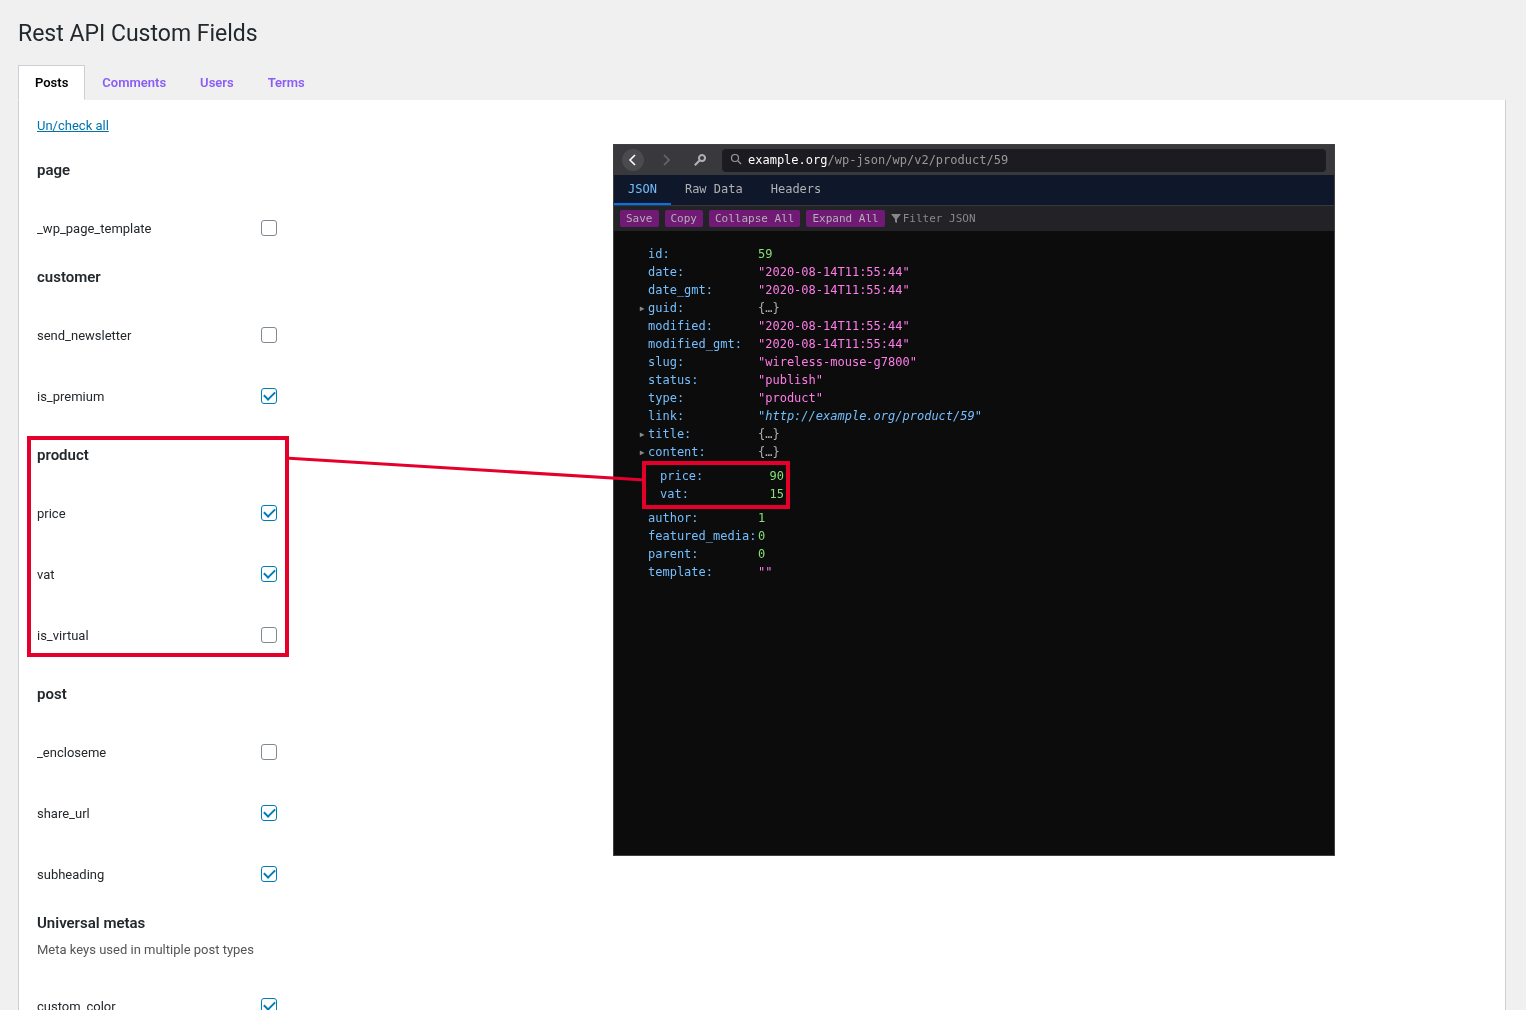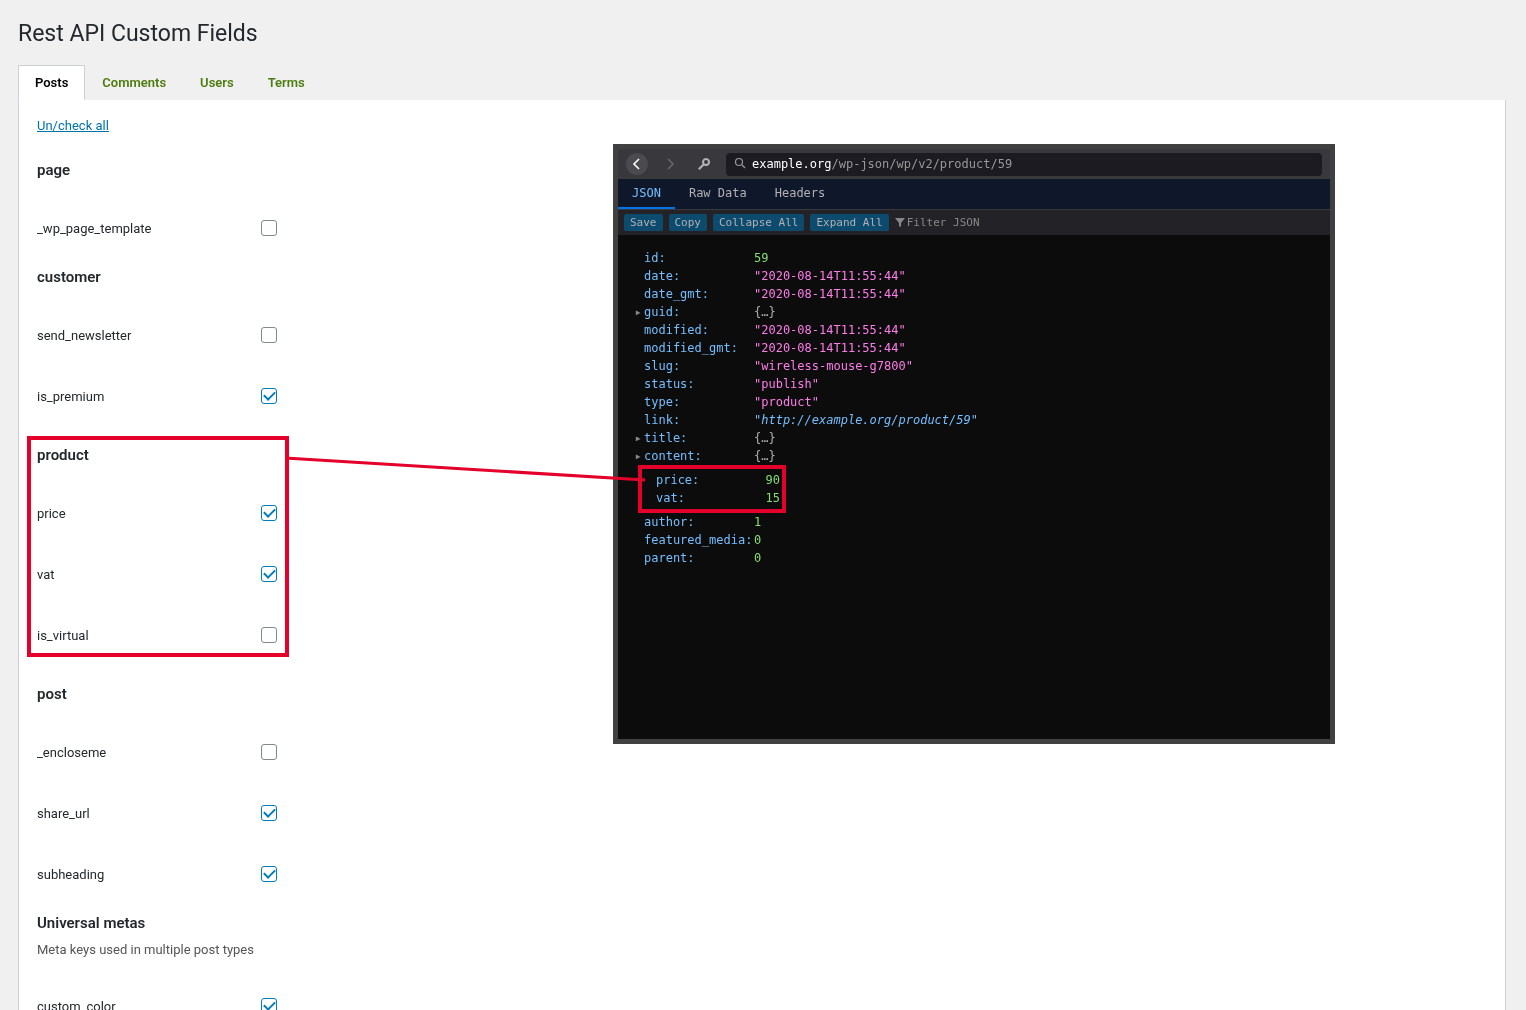--- a/index.html
+++ b/index.html
@@ -27,21 +27,21 @@
   .tabs {
     display: flex;
     border-bottom: 1px solid #ccd0d4;
     margin-bottom: -1px;
   }
   .tab {
     padding: 9px 16px;
     border: 1px solid transparent;
     border-bottom: none;
     font-weight: 600;
-    color: #4d7c0f;
+    color: #8b5cf6;
     cursor: pointer;
   }
   .tab.active {
     background: #fff;
     border-color: #ccd0d4;
     border-bottom: 1px solid #fff;
     color: #000;
   }
   .desc { margin-bottom: 12px; color: #444;}
   .uncheck { text-decoration: underline; color: #0073aa; cursor: pointer; display: inline-block; margin-bottom: 28px;}
@@ -98,22 +98,22 @@
   .left-col { width: 300px; }
   .layout { display: flex; }
   .right-col { position: absolute; left: 594px; top: 44px; width: 722px; }
 
   
   .devtools {
     background: #0c0c0d;
     color: #b1b1b3;
     font-family: Consolas, Menlo, monospace;
     font-size: 12px;
-    border: 5px solid #404040;
-    height: 600px;
+    border: 1px solid #404040;
+    height: 712px;
     position: relative;
   }
   .dt-top {
     background: #38383d;
     display: flex;
     align-items: center;
     padding: 0 8px;
     height: 30px;
     gap: 10px;
   }
@@ -150,28 +150,28 @@
   .dt-tab.active { color: #75bfff; border-bottom: 2px solid #0074e8; }
   .dt-toolbar {
     background: #232327;
     padding: 4px 6px;
     display: flex;
     gap: 6px;
     align-items: center;
     font-size: 11px;
   }
   .dt-btn {
-    background: #0c4a6e;
+    background: #701a75;
     color: #b1b1b3;
     padding: 2px 6px;
     border-radius: 2px;
     cursor: pointer;
   }
   .dt-filter { color: #888; display: inline-flex; align-items: center; gap: 2px;}
-  .json-body { padding: 14px 16px 16px 0; line-height: 18px;}
+  .json-body { padding: 14px 16px 16px 8px; line-height: 18px;}
   .json-row { display: flex; }
   .json-key { color: #75bfff; width: 110px; display: inline-block;}
   .json-val-num { color: #86de74; }
   .json-val-str { color: #ff7de9; }
   .json-val-obj { color: #b1b1b3; }
   .json-val-link { color: #75bfff; font-style: italic;}
   .expander { color: #888; width: 12px; display:inline-block; text-align:center;}
   .indent { padding-left: 14px; }
   .json-highlight {
     border: 4px solid #e4002b;
@@ -404,20 +404,25 @@
             <div class="json-row indent">
               <span class="expander"></span>
               <span class="json-key">featured_media:</span>
               <span class="json-val-num">0</span>
             </div>
             <div class="json-row indent">
               <span class="expander"></span>
               <span class="json-key">parent:</span>
               <span class="json-val-num">0</span>
             </div>
+            <div class="json-row indent">
+              <span class="expander"></span>
+              <span class="json-key">template:</span>
+              <span class="json-val-str">""</span>
+            </div>
           </div>
       </div>
     </div>
 
     <svg class="arrow-line">
       <line x1="0" y1="6" x2="360" y2="28" stroke="#e4002b" stroke-width="3"></line>
     </svg>
 
   </div>
 </div>

